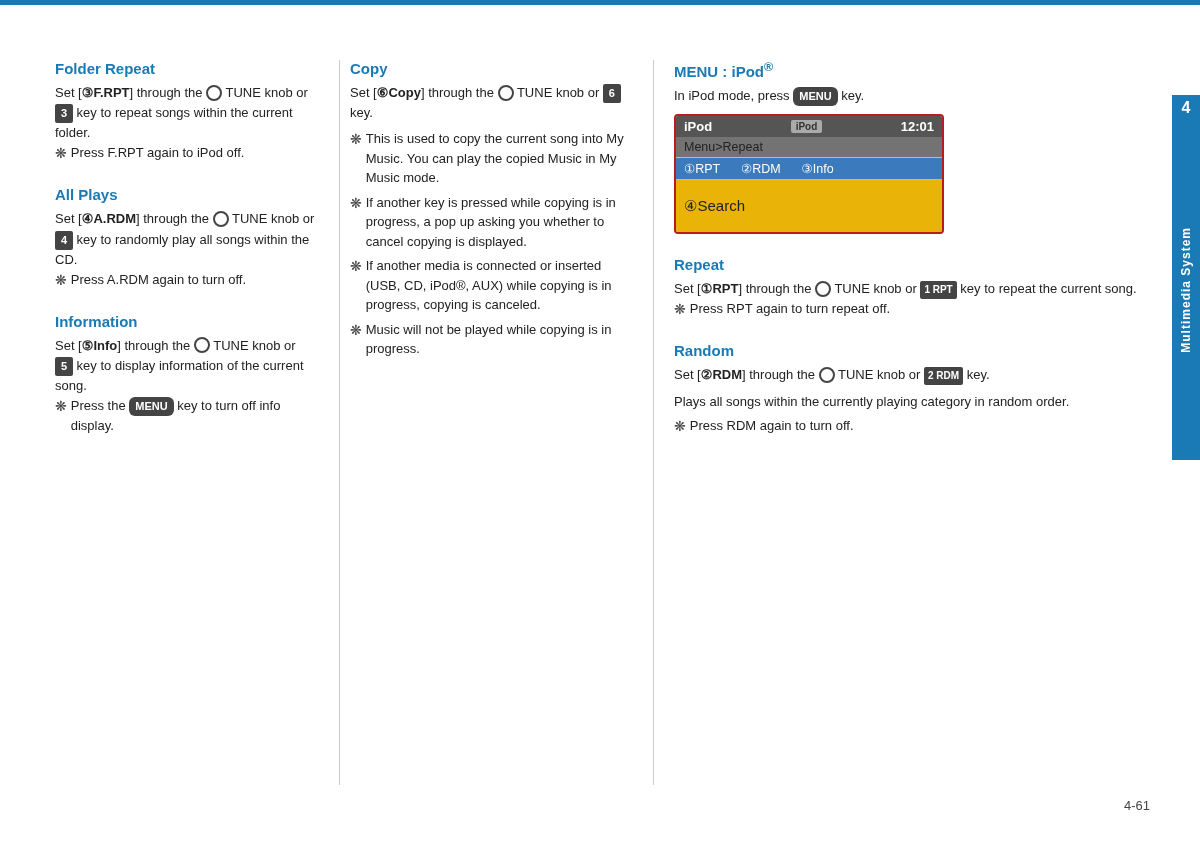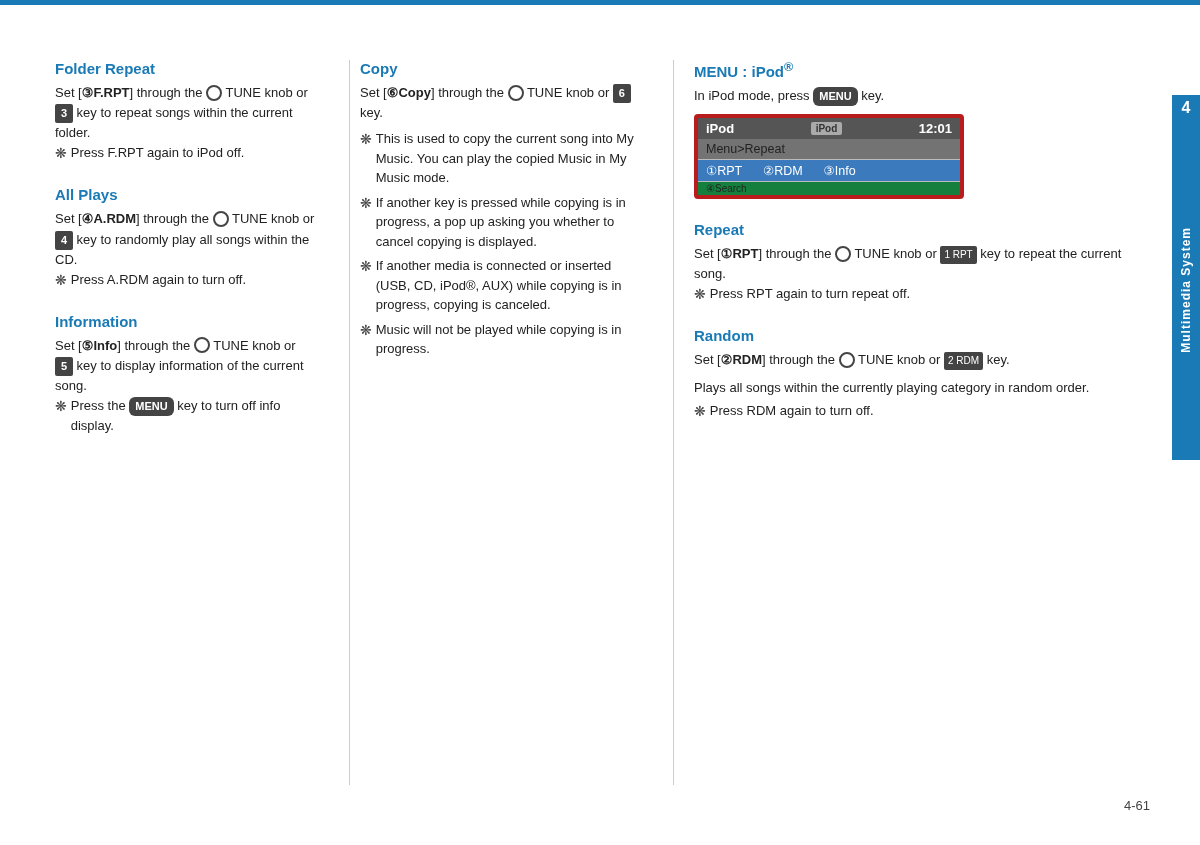--- a/index.html
+++ b/index.html
@@ -66,21 +66,21 @@
       position: absolute;
       top: 60px;
       left: 55px;
       right: 45px;
       bottom: 60px;
     }
 
     
     .columns {
       display: flex;
-      gap: 14px;
+      gap: 4px;
       height: 100%;
     }
 
     .col-left {
       width: 280px;
       padding-right: 20px;
     }
     .col-mid {
       width: 310px;
       padding-left: 10px;
@@ -122,21 +122,21 @@
       padding: 1px 5px;
       border-radius: 2px;
       min-width: 18px;
       text-align: center;
     }
     .key-badge-small {
       display: inline-block;
       background: #444;
       color: #fff;
       font-size: 10px;
-      font-weight: normal;
+      font-weight: bold;
       padding: 1px 4px;
       border-radius: 2px;
       min-width: 22px;
       text-align: center;
     }
 
     
     .menu-badge {
       display: inline-block;
       background: #444;
@@ -172,21 +172,21 @@
       line-height: 1.5;
       margin-bottom: 3px;
     }
     .note-line .bullet {
       flex-shrink: 0;
       margin-right: 4px;
     }
 
     
     .ipod-screen {
-      border: 4px solid #b91c1c;
+      border: 2px solid #b91c1c;
       border-radius: 4px;
       background: #c8c8c8;
       width: 270px;
       margin: 8px 0 14px 0;
       font-size: 12px;
       overflow: hidden;
     }
     .ipod-header {
       background: #555;
       color: #fff;
@@ -215,23 +215,23 @@
       background: #737373;
       padding: 3px 8px;
       border-bottom: 1px solid #bbb;
       font-size: 12.5px;
     }
     .ipod-row.selected {
       background: #3a7abd;
       color: #fff;
     }
     .ipod-search-row {
-      background: #15803d;
-      padding: 1px 8px;
-      font-size: 10px;
+      background: #eab308;
+      padding: 17px 8px;
+      font-size: 15px;
     }
 
     
     .page-number {
       position: absolute;
       bottom: 32px;
       right: 50px;
       font-size: 13px;
       color: #444;
     }

